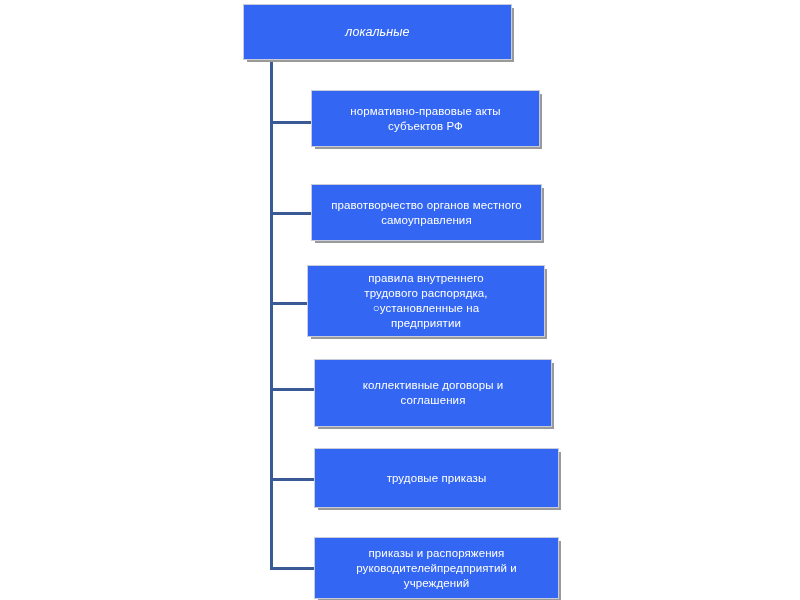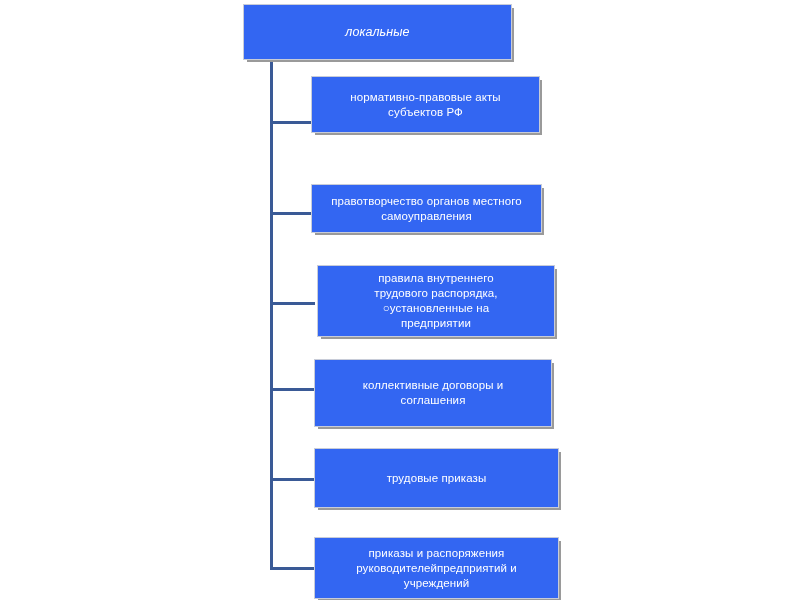--- a/index.html
+++ b/index.html
@@ -70,31 +70,31 @@
   <div class="connector-stub" style="left:270px; top:212px; width:42px; height:3px;"></div>
   <div class="connector-stub" style="left:270px; top:302px; width:45px; height:3px;"></div>
   <div class="connector-stub" style="left:270px; top:388px; width:45px; height:3px;"></div>
   <div class="connector-stub" style="left:270px; top:478px; width:45px; height:3px;"></div>
   <div class="connector-stub" style="left:270px; top:567px; width:45px; height:3px;"></div>
 
   <div class="node root" style="left:243px; top:4px; width:269px; height:56px;">
     <span class="node-label">локальные</span>
   </div>
 
-  <div class="node" style="left:311px; top:76px; width:229px; height:57px;">
+  <div class="node" style="left:311px; top:90px; width:229px; height:57px;">
     <span class="node-label">нормативно-правовые акты
 субъектов РФ</span>
   </div>
 
-  <div class="node" style="left:311px; top:184px; width:231px; height:49px;">
+  <div class="node" style="left:311px; top:184px; width:231px; height:57px;">
     <span class="node-label">правотворчество органов местного
 самоуправления</span>
   </div>
 
-  <div class="node" style="left:317px; top:265px; width:238px; height:72px;">
+  <div class="node" style="left:307px; top:265px; width:238px; height:72px;">
     <span class="node-label">правила внутреннего
 трудового распорядка,
 ○установленные на
 предприятии</span>
   </div>
 
   <div class="node" style="left:314px; top:359px; width:238px; height:68px;">
     <span class="node-label">коллективные договоры и
 соглашения</span>
   </div>

